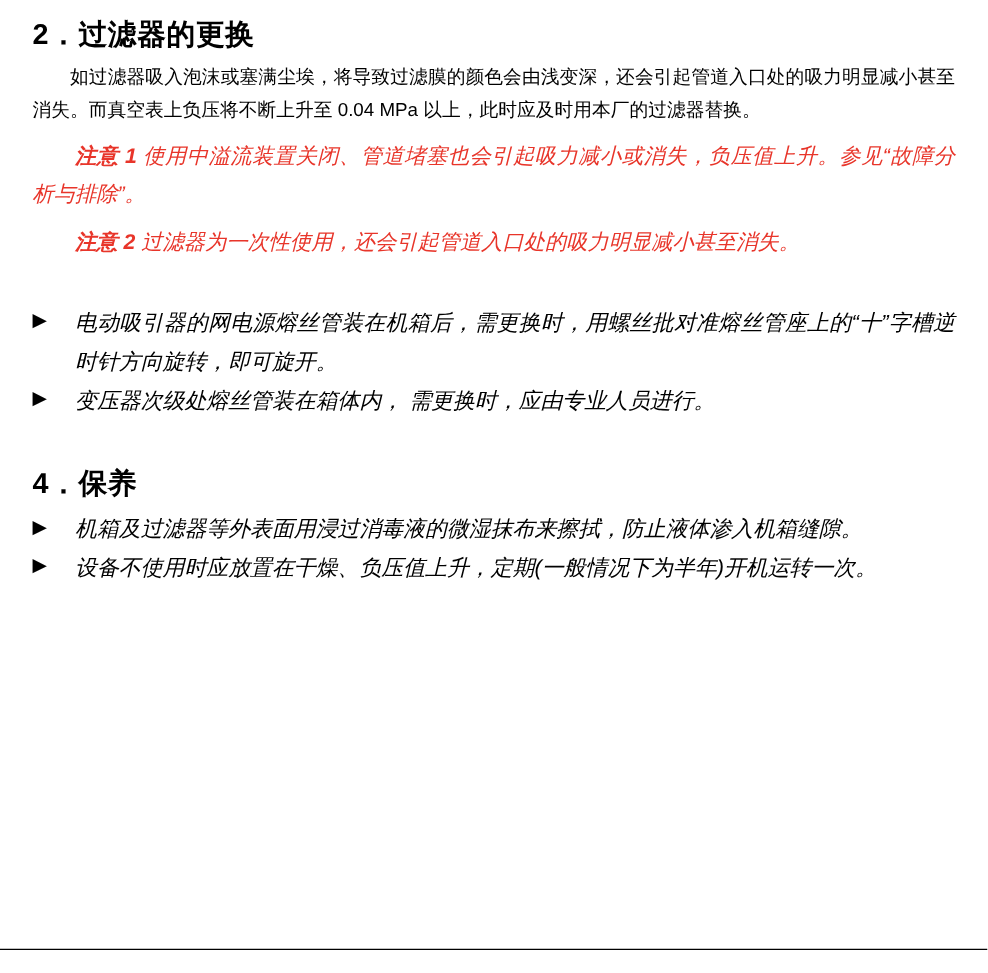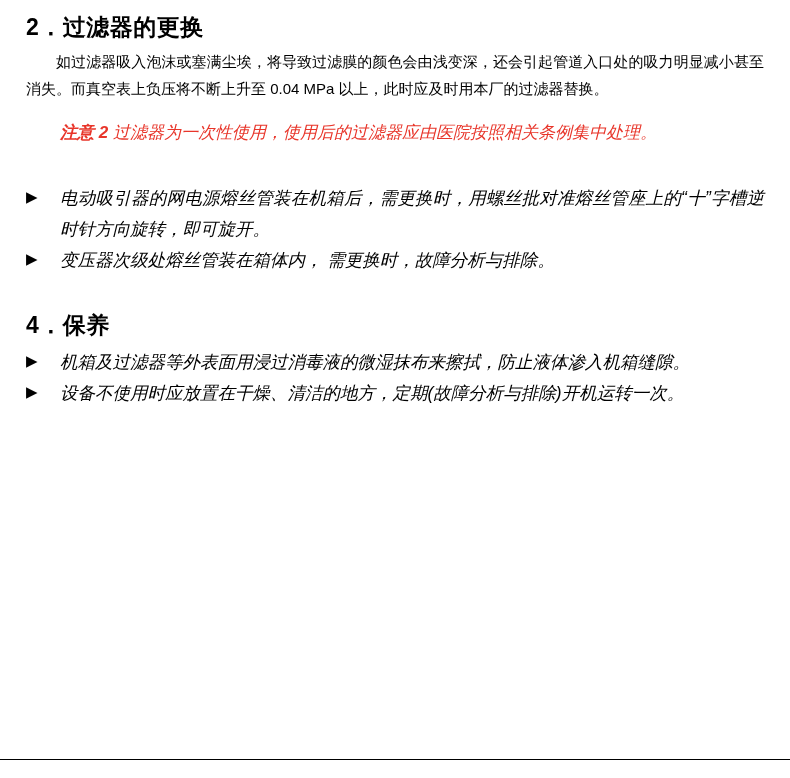--- a/index.html
+++ b/index.html
@@ -88,47 +88,48 @@
 </style>
 </head>
 <body>
 
 <div class="page">
 
   <div class="section">
     <h2 class="heading">2．过滤器的更换</h2>
     <p class="para indent">如过滤器吸入泡沫或塞满尘埃，将导致过滤膜的颜色会由浅变深，还会引起管道入口处的吸力明显减小甚至消失。而真空表上负压将不断上升至 0.04 MPa 以上，此时应及时用本厂的过滤器替换。</p>
     <div class="gap-sm"></div>
+    <p class="note"><span class="note-label">注意 1</span> <span>使用中溢流装置关闭、管道堵塞也会引起吸力减小或消失，负压值上升。参见“故障分析与排除”。</span></p>
     <div class="gap-sm"></div>
-    <p class="note"><span class="note-label">注意 2</span> <span>过滤器为一次性使用，使用后的过滤器应由医院按照相关条例集中处理。</span></p>
+    <p class="note"><span class="note-label">注意 2</span> <span>过滤器为一次性使用，还会引起管道入口处的吸力明显减小甚至消失。</span></p>
   </div>
 
   <div class="gap-lg"></div>
 
   <div class="section">
     <div class="bullet-row">
       <span class="tri">▶</span>
       <span class="btext">电动吸引器的网电源熔丝管装在机箱后，需更换时，用螺丝批对准熔丝管座上的“十”字槽逆时针方向旋转，即可旋开。</span>
     </div>
     <div class="bullet-row">
       <span class="tri">▶</span>
-      <span class="btext">变压器次级处熔丝管装在箱体内， 需更换时，故障分析与排除。</span>
+      <span class="btext">变压器次级处熔丝管装在箱体内， 需更换时，应由专业人员进行。</span>
     </div>
   </div>
 
   <div class="gap-lg"></div>
 
   <div class="section">
     <h2 class="heading">4．保养</h2>
     <div class="bullet-row">
       <span class="tri">▶</span>
       <span class="btext">机箱及过滤器等外表面用浸过消毒液的微湿抹布来擦拭，防止液体渗入机箱缝隙。</span>
     </div>
     <div class="bullet-row">
       <span class="tri">▶</span>
-      <span class="btext"> 设备不使用时应放置在干燥、清洁的地方，定期(故障分析与排除)开机运转一次。</span>
+      <span class="btext"> 设备不使用时应放置在干燥、负压值上升，定期(一般情况下为半年)开机运转一次。</span>
     </div>
     <div class="gap-sm"></div>
     <div class="gap-sm"></div>
   </div>
 
   <div class="footer-rule"></div>
 </div>
 
 </body></html>

